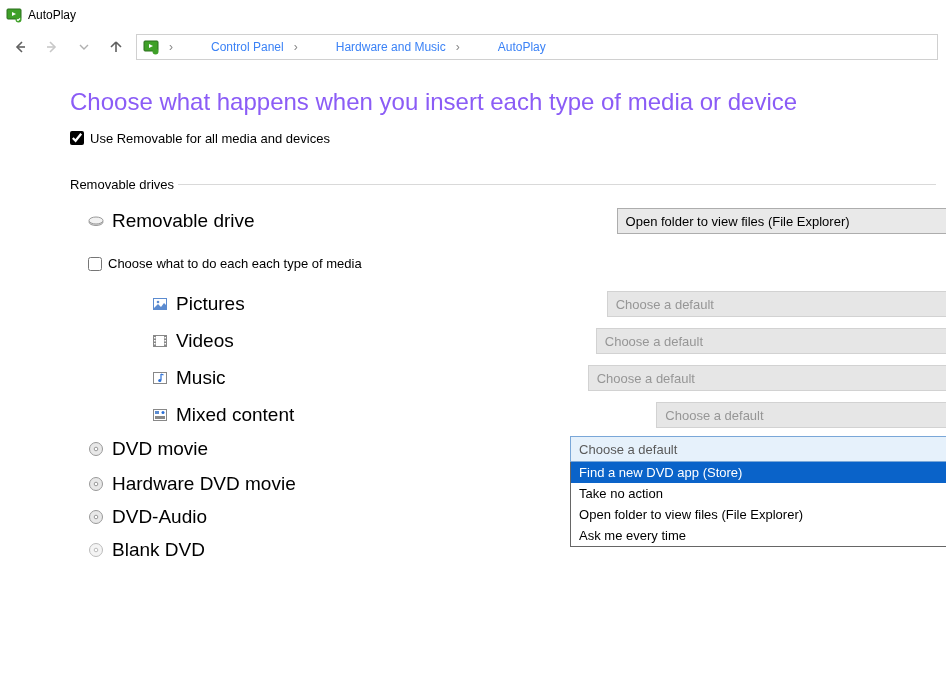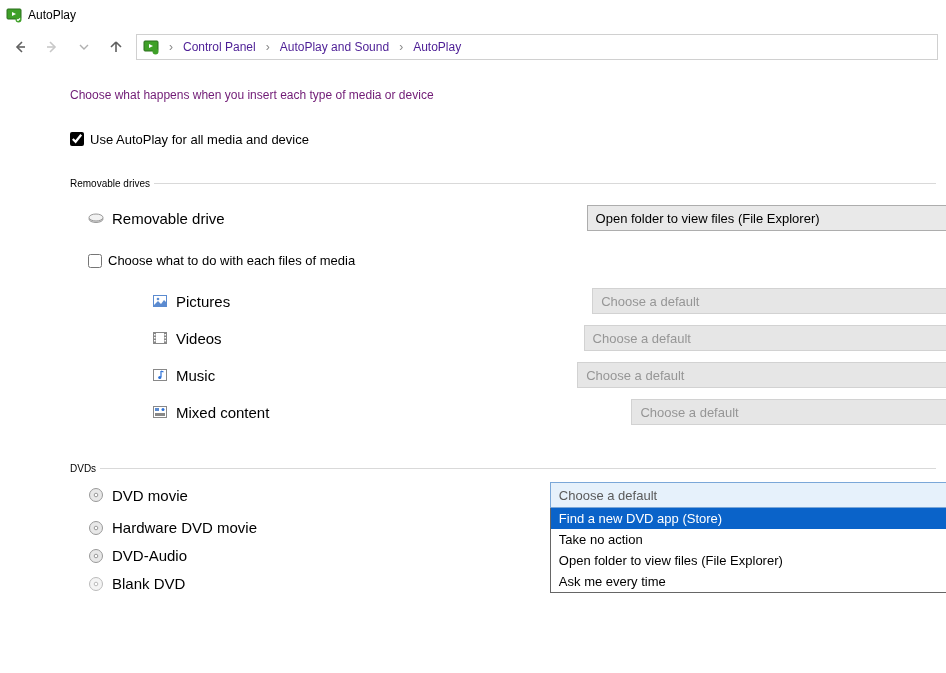--- a/index.html
+++ b/index.html
@@ -4,32 +4,32 @@
 <style>
   * { box-sizing: border-box; font-family: "Segoe UI", Tahoma, sans-serif; }
   html, body { margin: 0; padding: 0; width: 946px; height: 673px; background: #fff; color: #000; }
   .titlebar { display: flex; align-items: center; height: 30px; padding: 0 6px; font-size: 12px; }
   .titlebar .app-icon { width: 16px; height: 16px; margin-right: 6px; display: inline-flex; }
   .navbar { display: flex; align-items: center; height: 34px; padding: 0 8px; gap: 8px; }
   .nav-arrow { width: 24px; height: 24px; display: inline-flex; align-items: center; justify-content: center; color: #606060; }
   .nav-arrow.dis { color: #c8c8c8; }
   .addrbox { flex: 1; height: 26px; border: 1px solid #d0d0d0; display: flex; align-items: center; padding: 0 6px; gap: 6px; font-size: 12px; }
   .addrbox .mini-icon { width: 18px; height: 16px; display: inline-flex; }
-  .addrbox .crumb { color: #4c1d95; padding: 2px 2px; }
+  .addrbox .crumb { color: #3b82f6; padding: 2px 2px; margin-left: 28px; }
   .addrbox .sep { color: #888; margin: 0 2px; }
   .content { padding: 24px 10px 0 70px; }
-  h1.page-title { color: #701a75; font-weight: 400; font-size: 12px; margin: 0 0 26px 0; }
+  h1.page-title { color: #8b5cf6; font-weight: 400; font-size: 24px; margin: 0 0 11px 0; }
   .row { display: flex; align-items: center; min-height: 22px; }
   label.chk { display: flex; align-items: center; font-size: 13px; gap: 6px; }
   input[type=checkbox] { width: 14px; height: 14px; margin: 0; accent-color:#000; }
   .fieldset-head { display: flex; align-items: center; margin-top: 28px; }
-  .fieldset-head .legend { font-size: 10px; color: #000; }
+  .fieldset-head .legend { font-size: 13px; color: #000; }
   .fieldset-head .rule { flex: 1; border-top: 1px solid #d9d9d9; margin-left: 4px; height: 0; }
   .item-row { display: flex; align-items: center; margin-top: 11px; }
-  .item-label { display: flex; align-items: center; gap: 8px; font-size: 15px; }
+  .item-label { display: flex; align-items: center; gap: 8px; font-size: 19px; }
   .item-label .ic { width: 16px; height: 16px; display: inline-flex; flex: 0 0 16px; }
   .indent1  { padding-left: 18px; }
   .indent2  { padding-left: 82px; }
   select.combo, .combo-look {
     position: absolute; left: 362px; top: 0;
     width: 438px; height: 26px;
     font-size: 13px; padding: 2px 24px 2px 8px;
     border: 1px solid #adadad; background: #e6e6e6;
     appearance: none; -webkit-appearance: none;
   }
@@ -86,34 +86,34 @@
     <span class="mini-icon">
       <svg class="svg16" viewBox="0 0 16 16">
           <rect x="1" y="2" width="14" height="10" rx="1" fill="#3fa028" stroke="#2b6f1c"></rect>
           <polygon points="6,5 6,9 10,7" fill="#fff"></polygon>
           <circle cx="12.5" cy="12.5" r="3" fill="#3fa028"></circle>
         </svg>
     </span>
     <span class="sep">›</span>
     <span class="crumb">Control Panel</span>
     <span class="sep">›</span>
-    <span class="crumb">AutoPlay and Sound</span>
+    <span class="crumb">Hardware and Music</span>
     <span class="sep">›</span>
     <span class="crumb">AutoPlay</span>
   </div>
 </div>
 
 <div class="content">
 
   <h1 class="page-title">Choose what happens when you insert each type of media or device</h1>
 
   <div class="row">
     <label class="chk">
       <input type="checkbox" checked="" style="">
-      <span>Use AutoPlay for all media and device</span>
+      <span>Use Removable for all media and devices</span>
     </label>
   </div>
 
   <div class="fieldset-head">
     <span class="legend">Removable drives</span>
     <span class="rule"></span>
   </div>
 
   <div class="item-row indent1" style="margin-top:16px;">
     <div class="item-label">
@@ -129,21 +129,21 @@
       <select class="combo">
         <option>Open folder to view files (File Explorer)</option>
       </select>
 
     </div>
   </div>
 
   <div class="item-row indent1" style="margin-top:22px;">
     <label class="chk">
       <input type="checkbox" style="">
-      <span>Choose what to do with each files of media</span>
+      <span>Choose what to do each each type of media</span>
     </label>
   </div>
 
   <div class="item-row indent2" style="margin-top:20px;">
     <div class="item-label">
       <span class="ic">
         <svg class="svg16" viewBox="0 0 16 16">
             <rect x="1.5" y="2.5" width="13" height="11" fill="#fff" stroke="#5b8bd0"></rect>
             <circle cx="6" cy="6" r="1.3" fill="#5b8bd0"></circle>
             <path d="M2 12 L6 8 L9 11 L12 7 L14 9 V13 H2 Z" fill="#5b8bd0"></path>
@@ -209,24 +209,20 @@
           </svg>
       </span>
       <span>Mixed content</span>
     </div>
     <div class="combo-wrapper">
       <select class="combo" disabled=""><option>Choose a default</option></select>
 
     </div>
   </div>
 
-  <div class="fieldset-head" style="margin-top:38px;">
-    <span class="legend">DVDs</span>
-    <span class="rule"></span>
-  </div>
 
   <div class="item-row indent1" style="margin-top:8px;">
     <div class="item-label">
       <span class="ic">
         <svg class="svg16" viewBox="0 0 16 16">
             <circle cx="8" cy="8" r="6.5" fill="#e8e8e8" stroke="#999"></circle>
             <circle cx="8" cy="8" r="1.8" fill="#fff" stroke="#999"></circle>
           </svg>
       </span>
       <span>DVD movie</span>

